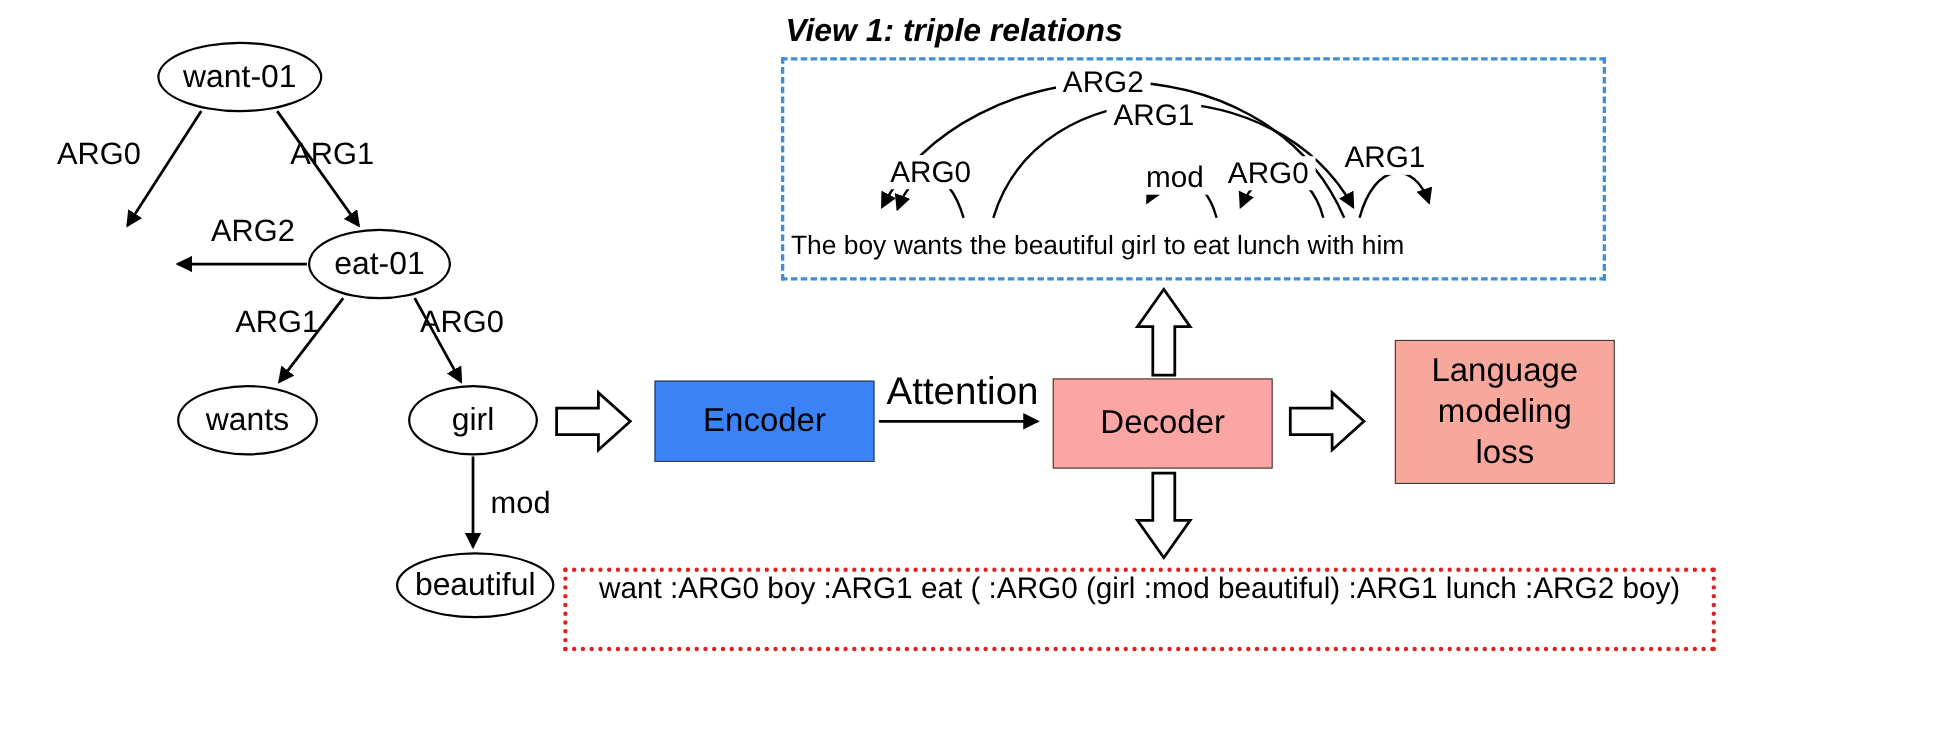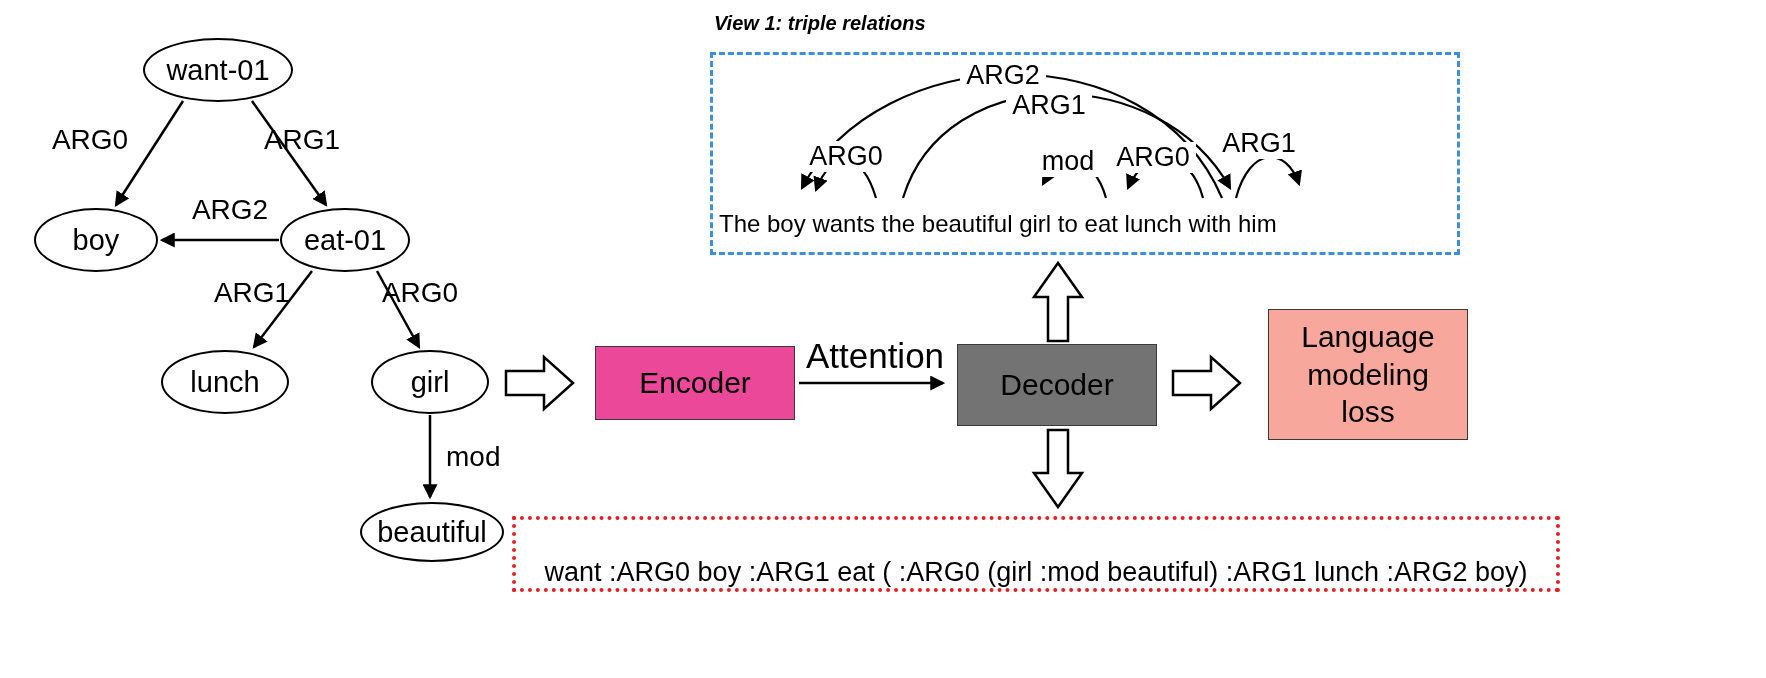--- a/index.html
+++ b/index.html
@@ -11,24 +11,24 @@
     position:absolute; z-index:2; border:2.5px solid #000; border-radius:50%;
     background:#fff; display:flex; align-items:center; justify-content:center;
     font-size:29px;
   }
   .edge-lbl { position:absolute; z-index:2; font-size:28px; text-align:center; width:100px; }
   .box {
     position:absolute; z-index:2; display:flex; align-items:center; justify-content:center;
     text-align:center; font-size:30px; border:1.5px solid #3a3a3a; line-height:1.25;
   }
   .attn-lbl { position:absolute; z-index:2; font-size:35px; text-align:center; }
-  .view-title { position:absolute; z-index:2; font-size:20px; font-weight:bold; font-style:italic; }
+  .view-title { position:absolute; z-index:2; font-size:29px; font-weight:bold; font-style:italic; }
   .panel { position:absolute; z-index:0; background:transparent; }
   .panel-v1 { border:3px dashed #3f8fd8; }
-  .panel-v2 { border:4px dotted #dd2222; display:flex; align-items:flex-end; justify-content:center; }
+  .panel-v2 { border:4px dotted #dd2222; display:flex; align-items:flex-start; justify-content:center; }
   .sentence { position:absolute; z-index:2; font-size:24px; white-space:nowrap; }
   .arc-lbl {
     position:absolute; z-index:3; font-size:27px; background:#fff;
     padding:0 3px; text-align:center; width:86px;
   }
   .lin-text { font-size:27px; white-space:nowrap; }
 </style>
 </head>
 <body>
 
@@ -57,36 +57,35 @@
 
     <path d="M 1222 198 C 1150 30 880 40 802 188" fill="none" stroke="#000" stroke-width="2.2" marker-end="url(#arrowhead)"></path>
     <path d="M 903 198 C 945 60 1160 62 1230 188" fill="none" stroke="#000" stroke-width="2.2" marker-end="url(#arrowhead)"></path>
     <path d="M 876 198 C 862 150 832 148 816 190" fill="none" stroke="#000" stroke-width="2.2" marker-end="url(#arrowhead)"></path>
     <path d="M 1106 198 C 1094 154 1060 152 1043 184" fill="none" stroke="#000" stroke-width="2.2" marker-end="url(#arrowhead)"></path>
     <path d="M 1203 198 C 1190 148 1146 146 1128 188" fill="none" stroke="#000" stroke-width="2.2" marker-end="url(#arrowhead)"></path>
     <path d="M 1236 198 C 1250 146 1286 146 1299 184" fill="none" stroke="#000" stroke-width="2.2" marker-end="url(#arrowhead)"></path>
   </svg>
 
   <div class="node" style="left:143px; top:38px; width:150px; height:64px;">want-01</div>
-  <div class="node" style="left:34px; top:208px; width:124px; height:64px;">boy</div>
   <div class="node" style="left:280px; top:208px; width:130px; height:64px;">eat-01</div>
-  <div class="node" style="left:161px; top:350px; width:128px; height:64px;">lunch</div>
+  <div class="node" style="left:161px; top:350px; width:128px; height:64px;">wants</div>
   <div class="node" style="left:371px; top:350px; width:118px; height:64px;">girl</div>
   <div class="node" style="left:360px; top:502px; width:144px; height:60px;">beautiful</div>
 
   <div class="edge-lbl" style="left:40px; top:124px;">ARG0</div>
   <div class="edge-lbl" style="left:252px; top:124px;">ARG1</div>
   <div class="edge-lbl" style="left:180px; top:194px;">ARG2</div>
   <div class="edge-lbl" style="left:202px; top:277px;">ARG1</div>
   <div class="edge-lbl" style="left:370px; top:277px;">ARG0</div>
   <div class="edge-lbl" style="left:446px; top:441px; width:90px; text-align:left;">mod</div>
 
-  <div class="box" style="left:595px; top:346px; width:200px; height:74px; background:#ec4899;">Encoder</div>
+  <div class="box" style="left:595px; top:346px; width:200px; height:74px; background:#3b82f6;">Encoder</div>
   <div class="attn-lbl" style="left:795px; top:336px; width:160px;">Attention</div>
-  <div class="box" style="left:957px; top:344px; width:200px; height:82px; background:#737373;">Decoder</div>
+  <div class="box" style="left:957px; top:344px; width:200px; height:82px; background:#fca5a5;">Decoder</div>
   <div class="box" style="left:1268px; top:309px; width:200px; height:131px; background:#F7A79C; padding:0 8px;">Language modeling loss</div>
 
   <div class="view-title" style="left:714px; top:12px;">View 1: triple relations</div>
   <div class="panel panel-v1" style="left:710px; top:52px; width:750px; height:203px;"></div>
   <div class="sentence" style="left:719px; top:210px;">The boy wants the beautiful girl to eat lunch with him</div>
 
   <div class="arc-lbl" style="left:960px; top:60px;">ARG2</div>
   <div class="arc-lbl" style="left:1006px; top:90px;">ARG1</div>
   <div class="arc-lbl" style="left:803px; top:141px;">ARG0</div>
   <div class="arc-lbl" style="left:1033px; top:146px; width:70px;">mod</div>

